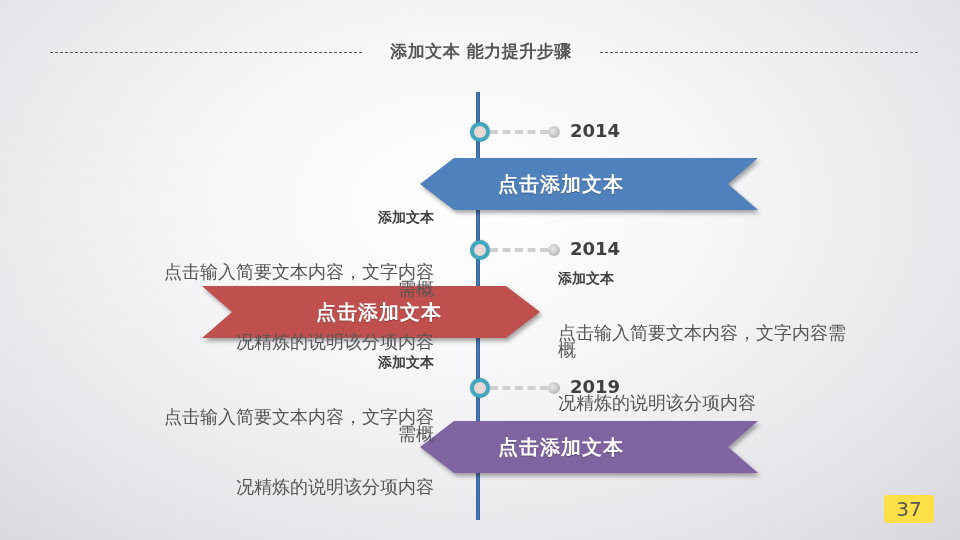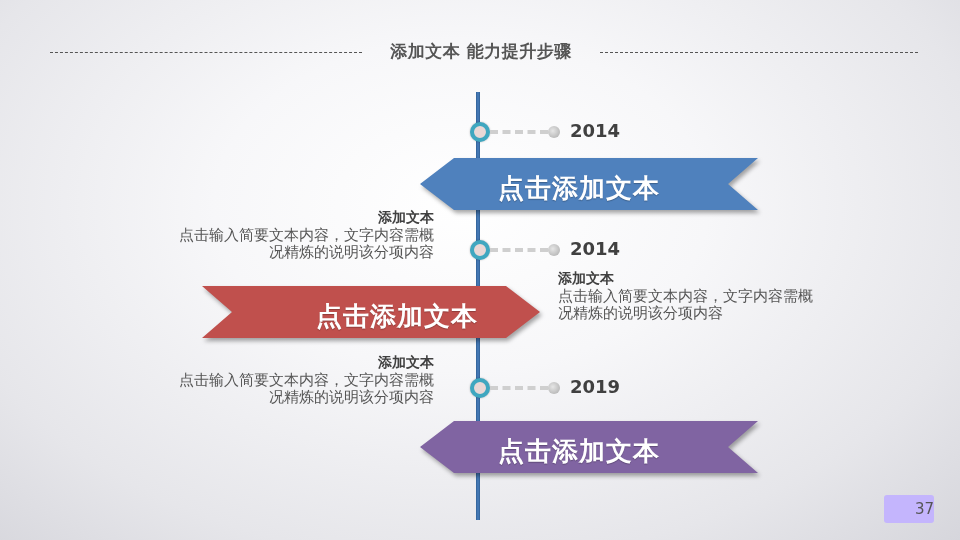--- a/index.html
+++ b/index.html
@@ -26,30 +26,30 @@
   }
   .connector {
     height:0; border-top:4px dashed #cfcfcf;
   }
   .endpoint {
     width:12px; height:12px; border-radius:50%;
     background: radial-gradient(circle at 40% 40%, #e6e6e6, #aaa);
   }
   .year { font-size:18px; font-weight:bold; color:#404040; }
   .ribbon-text {
-    position:absolute; color:#fff; font-size:26px; font-weight:bold;
+    position:absolute; color:#fff; font-size:20px; font-weight:bold;
     letter-spacing:1px; text-shadow:0 1px 1px rgba(0,0,0,0.25);
   }
   .ribbon svg { position:absolute; left:0; top:0; filter: drop-shadow(2px 3px 2px rgba(0,0,0,0.35)); }
   .desc-title { font-size:14px; font-weight:bold; color:#404040; }
-  .desc-body { font-size:15px; color:#555; line-height:17px; }
+  .desc-body { font-size:18px; color:#555; line-height:17px;margin-top:36px; }
   .right-align { text-align:right; }
   .page-num {
     left:884px; top:495px; width:50px; height:28px; border-radius:3px;
-    background:#c4b5fd; color:#555; font-size:15px; text-align:right; line-height:28px;
+    background:#fde047; color:#555; font-size:20px; text-align:center; line-height:28px;
   }
 </style>
 </head>
 <body>
 
 <div class="abs dash-left"></div>
 <div class="abs title">添加文本  能力提升步骤</div>
 <div class="abs dash-right"></div>
 
 <div class="abs timeline"></div>

